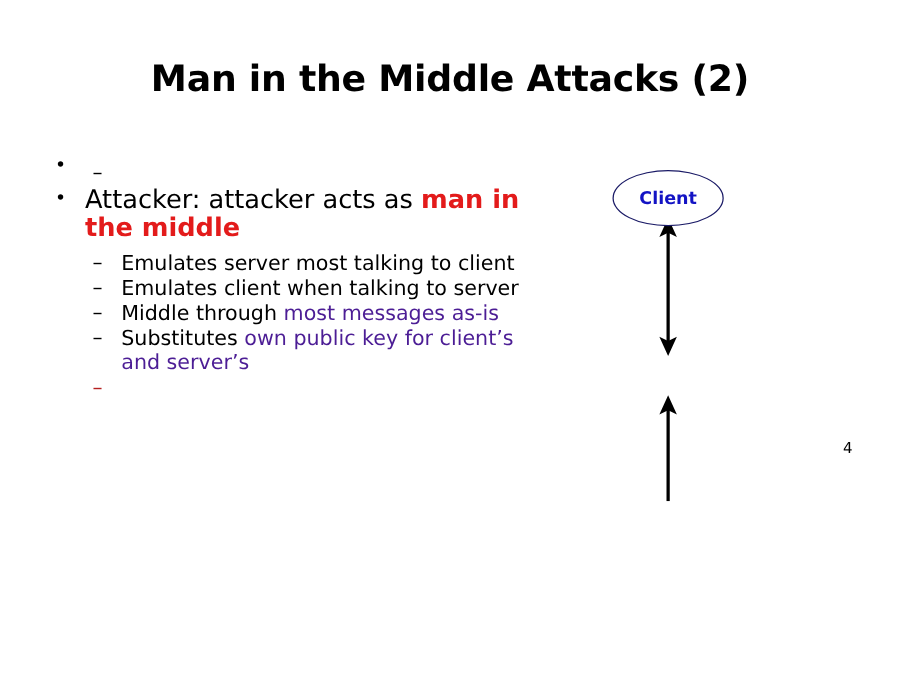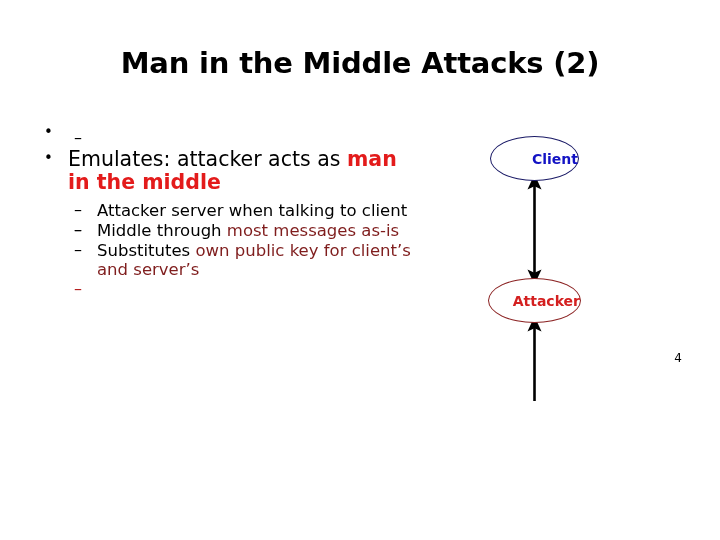--- a/index.html
+++ b/index.html
@@ -76,39 +76,39 @@
     color: #000000;
     margin-bottom: 1px;
   }
   .lvl2 .marker {
     position: absolute;
     left: 48px;
     top: 0;
     font-size: 16px;
     line-height: 1.16;
   }
-  .blue { color: #7f1d1d; }
+  .blue { color: #4c1d95; }
   .darkred { color: #b52020; }
   .lvl2.darkred, .lvl2.darkred .marker { color: #b52020; }
 
   .gap-a { height: 16px; }
 
   
   #diagram {
     position: absolute;
     left: 460px;
     top: 120px;
     width: 200px;
     height: 380px;
   }
   .node {
     position: absolute;
     display: flex;
     align-items: center;
-    justify-content: flex-end;
+    justify-content: center;
     border-radius: 50%;
     background: #ffffff;
     font-weight: bold;
     font-size: 14px;
     box-sizing: border-box;
   }
   #node-client {
     left: 30px;  top: 16px;
     width: 89px; height: 45px;
     border: 1.3px solid #1a1a66;
@@ -158,32 +158,33 @@
     <div class="lvl2-group">
       <div class="lvl2">
         <span class="marker">–</span>
       </div>
     </div>
 
     <div class="gap-a"></div>
 
     <div class="lvl1">
       <span class="marker">•</span>
-      <span>Emulates: attacker acts as </span><span class="mitm">man in the middle</span>
+      <span>Attacker: attacker acts as </span><span class="mitm">man in the middle</span>
     </div>
 
     <div class="lvl2-group">
 
       <div class="lvl2">
         <span class="marker">–</span>
-        <span>Attacker server when talking to client</span>
-      </div>
-
-      <div class="lvl2">
-        <span class="marker">–</span>
+        <span>Emulates server most talking to client</span>
+      </div>
+
+      <div class="lvl2">
+        <span class="marker">–</span>
+        <span>Emulates client when talking to server</span>
       </div>
 
       <div class="lvl2">
         <span class="marker">–</span>
         <span>Middle through </span><span class="blue">most messages as-is</span>
       </div>
 
       <div class="lvl2">
         <span class="marker">–</span>
         <span>Substitutes </span><span class="blue">own public key for client’s and server’s</span>
@@ -210,23 +211,20 @@
 
       <line x1="74.5" y1="62" x2="74.5" y2="157" stroke="#000000" stroke-width="2.6" marker-start="url(#arrowStart)" marker-end="url(#arrowEnd)"></line>
 
       <line x1="74.5" y1="204" x2="74.5" y2="314" stroke="#000000" stroke-width="2.6" marker-start="url(#arrowStart)" marker-end="url(#arrowEnd)"></line>
     </svg>
 
     <div class="node" id="node-client">
       <span>Client</span>
     </div>
 
-    <div class="node" id="node-attacker">
-      <span>Attacker</span>
-    </div>
 
     <div class="node" id="node-server">
       <span>Server</span>
     </div>
 
   </div>
 
   <div id="page-number">4</div>
 
 </div>

